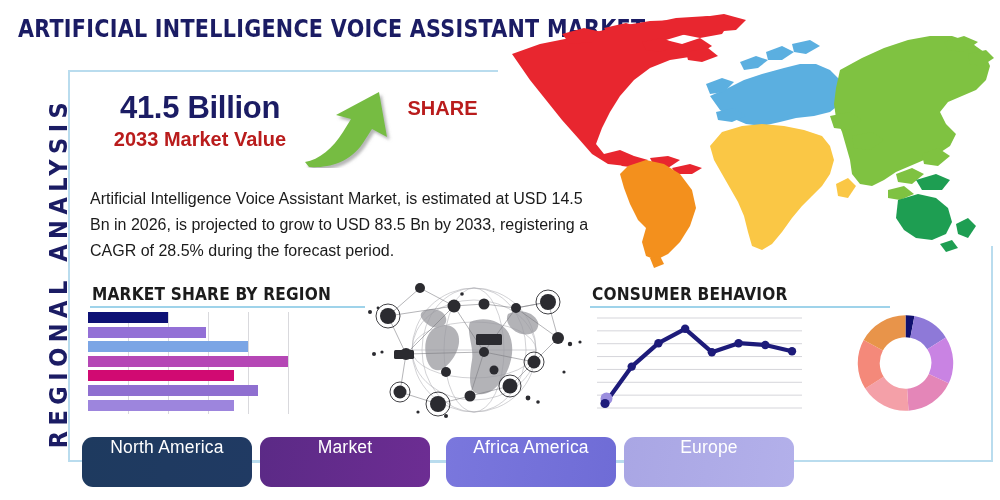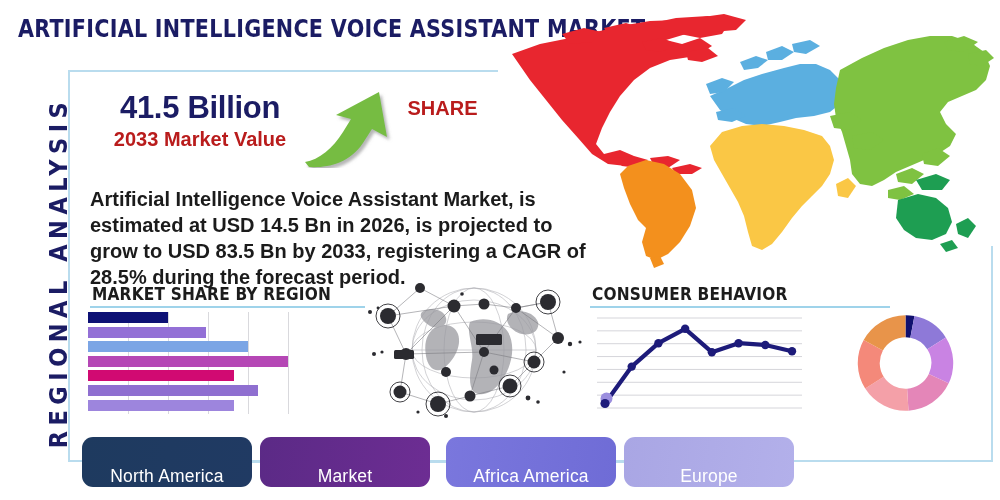--- a/index.html
+++ b/index.html
@@ -89,24 +89,23 @@
   }
   #stat-market { position: absolute; left: 10px; top: 0; text-align: center; width: 210px; }
   #stat-cagr   { position: absolute; left: 295px; top: 2px; text-align: center; width: 125px; }
   #growth-arrow { position: absolute; left: 218px; top: -4px; width: 90px; height: 80px; }
 
   
   #intro-paragraph {
     position: absolute;
     left: 90px; top: 186px;
     width: 505px;
-    font-size: 20px;
+    font-size: 16px;
     line-height: 26px;
     color: #1b1b1b;
-    font-weight: bold;
   }
 
   
   #world-map {
     position: absolute;
     left: 500px; top: 8px;
     width: 495px; height: 262px;
   }
 
   
@@ -175,21 +174,21 @@
     position: absolute;
     left: 82px; top: 437px;
     width: 908px; height: 50px;
     display: flex;
     align-items: center;
   }
   .region-button {
     height: 50px;
     border-radius: 11px;
     display: flex;
-    align-items: flex-end;
+    align-items: flex-start;
     justify-content: center;
     color: #ffffff;
     font-size: 17.5px;
     letter-spacing: 0.2px;
     white-space: nowrap;
   }
   .region-connector {
     height: 2px;
     background: #b9dcee;
     flex: 0 0 8px;

